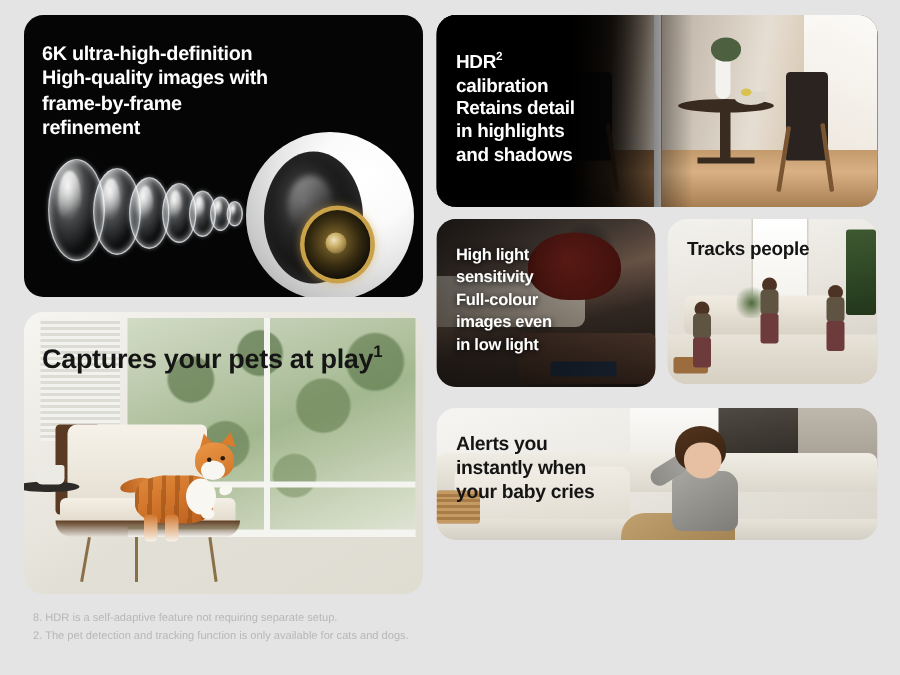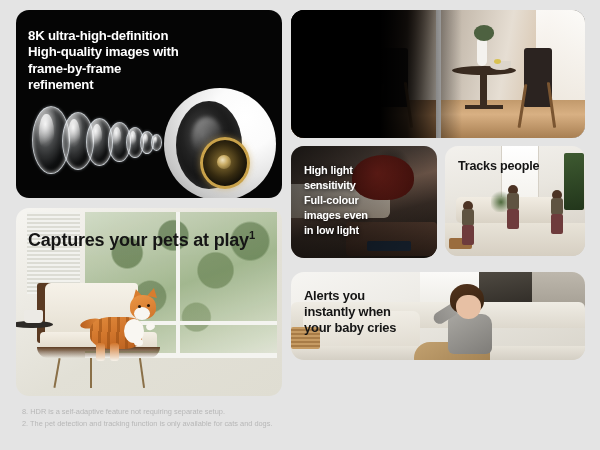--- a/index.html
+++ b/index.html
@@ -530,21 +530,21 @@
 
     <div class="cam-body">
       <div class="cam-face">
         <div class="cam-glare"></div>
         <div class="cam-ring">
           <div class="cam-pupil"></div>
         </div>
       </div>
     </div>
 
-    <p class="headline light">8K ultra-high-definition
+    <p class="headline light">6K ultra-high-definition
 High-quality images with
 frame-by-frame
 refinement</p>
   </div>
 
   <div class="card card-dark" id="card-hdr">
     <div class="hdr-split">
       <div class="hdr-pane">
         <div class="scene-dim"></div>
         <div class="floor" style="height:30%"></div>
@@ -570,20 +570,25 @@
         <div class="vase" style="left:25%;top:23%;width:7%;height:21%"></div>
         <div class="stem-leaf" style="left:23%;top:12%;width:14%;height:12%"></div>
         <div class="bowl" style="left:34%;top:40%;width:15%;height:7%"></div>
         <div class="fruit" style="left:37%;top:38%;width:5%;height:4%"></div>
         <div class="chair" style="left:58%;top:30%;width:19%;height:46%"></div>
         <div class="chair-leg" style="left:56%;top:58%;width:3px;height:34%;transform:rotate(9deg)"></div>
         <div class="chair-leg" style="left:76%;top:56%;width:3px;height:36%;transform:rotate(-8deg)"></div>
       </div>
     </div>
     <div class="scrim-left"></div>
+    <p class="headline light"><span>HDR</span><span class="sup">2</span><span>
+calibration
+Retains detail
+in highlights
+and shadows</span></p>
   </div>
 
   <div class="card" id="card-low">
     <div class="scene-lowlight"></div>
     <div class="ll-plant"></div>
     <div class="ll-sofa"></div>
     <div class="ll-cushion"></div>
     <div class="ll-table"></div>
     <div class="ll-book"></div>
     <div class="scrim-soft"></div>

